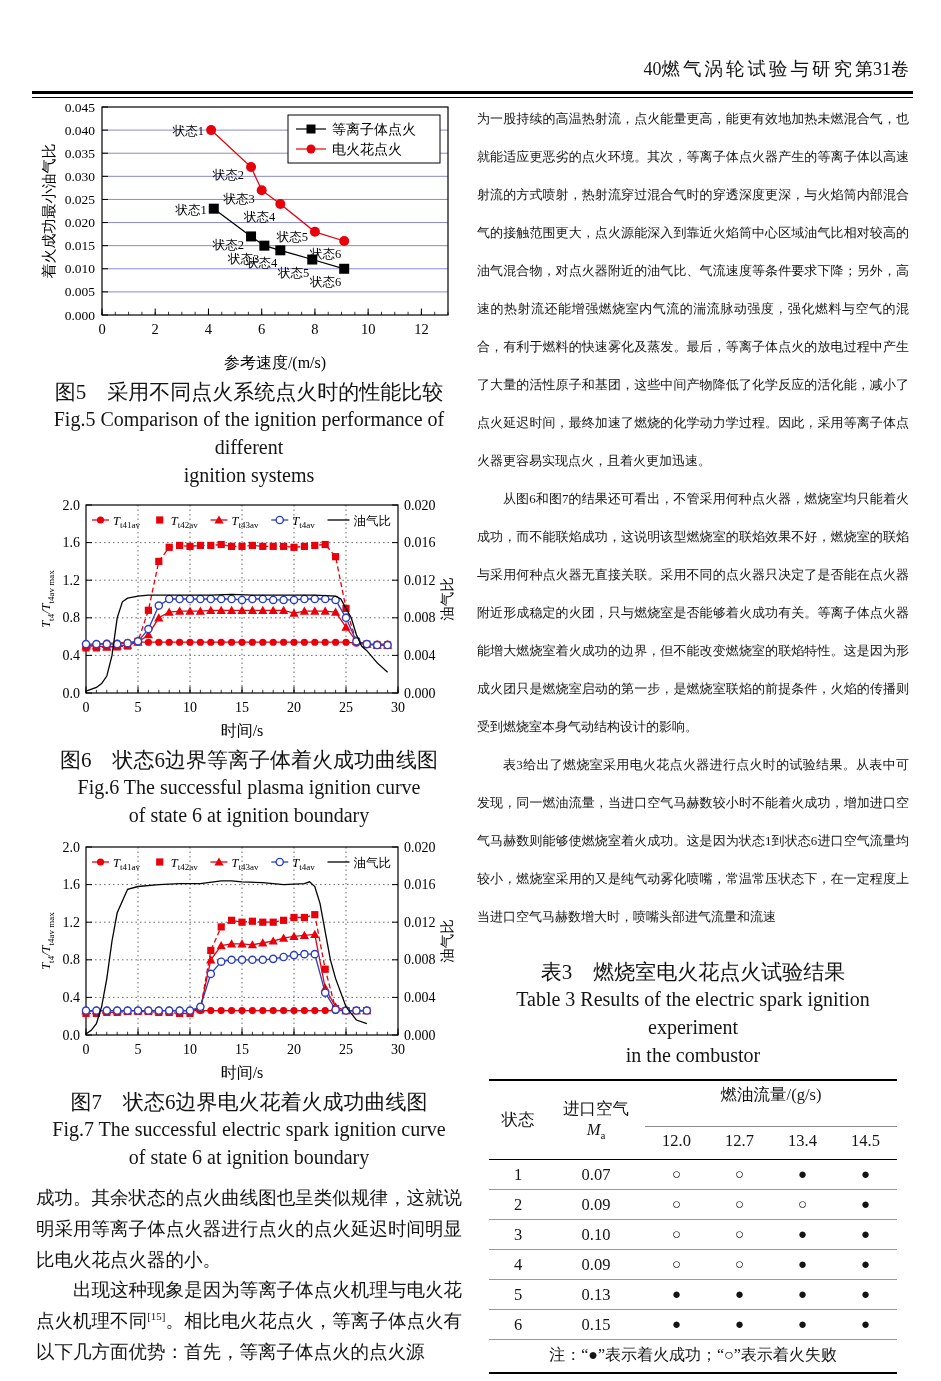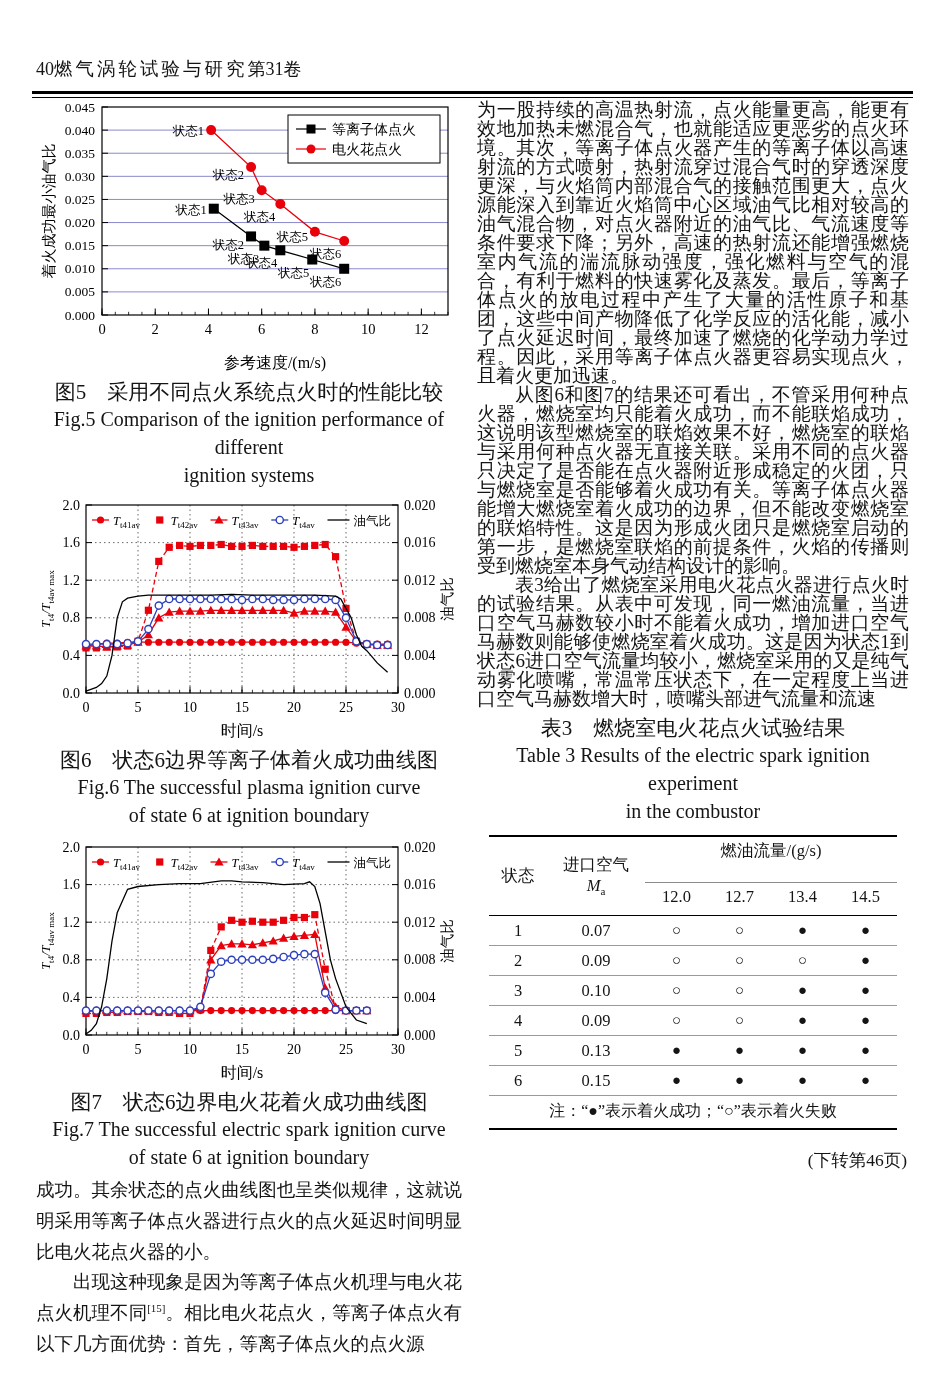--- a/index.html
+++ b/index.html
@@ -1,33 +1,33 @@
 <!DOCTYPE html>
 <html><head>
 <meta charset="utf-8">
 <style>
   *{margin:0;padding:0;box-sizing:border-box}
   html,body{background:#fff}
   body{width:941px;height:1381px;position:relative;font-family:"Liberation Serif","DejaVu Serif",serif;color:#141414}
-  .header{position:absolute;top:56px;left:36px;right:32px;display:flex;justify-content:flex-start;align-items:baseline;font-size:18px}
+  .header{position:absolute;top:56px;left:36px;right:32px;display:flex;justify-content:flex-end;align-items:baseline;font-size:18px}
   .header .jt{letter-spacing:3px;font-size:18.5px}
   .rule{position:absolute;top:91px;left:32px;right:28px;height:7px;border-top:3.2px solid #000;border-bottom:1.8px solid #000}
   .colL{position:absolute;left:36px;top:97px;width:426px}
   .colR{position:absolute;left:477px;top:100px;width:432px}
   .caption{text-align:center}
   .cap-cn{font-size:21px;line-height:25px;margin-top:5px}
   .cap-en{font-size:20px;line-height:28px}
-  .para{font-size:19px;line-height:19px;text-align:justify;text-justify:inter-character}
+  .para{font-size:13px;line-height:38px;text-align:justify;text-justify:inter-character}
   .paraL{font-size:18.5px;line-height:30.8px;text-align:justify;text-justify:inter-character}
   .indent{text-indent:2em}
-  .ltext{margin-top:4px}
+  .ltext{margin-top:12px}
   sup{font-size:11px;vertical-align:super;line-height:0}
   svg{display:block}
   svg text{font-family:"Liberation Serif","DejaVu Serif",serif;fill:#000}
-  .tblwrap{margin-top:8px}
+  .tblwrap{margin-top:24px}
   .t3{width:408px;margin:10px auto 0;border-collapse:collapse;font-size:16.5px;border-top:2.4px solid #000;border-bottom:2.4px solid #000}
   .t3 th,.t3 td{text-align:center;font-weight:normal;padding:3px 2px}
   .t3 .gh{border-bottom:1.2px solid #8a8a8a;padding-bottom:20px}
   .t3 thead tr.sub th{border-bottom:1.7px solid #000;padding:4px 2px 8px}
   .t3 thead th.span2{border-bottom:1.7px solid #000}
   .t3 tbody td{border-bottom:1.1px solid #9a9a9a;padding:4.5px 2px}
   .t3 .sym{font-size:15px}
   .t3 .note{font-size:16px;padding:5px 0 6px}
   .t3 sub{font-size:11px}
   .cont{font-size:17.5px;text-align:right;margin-top:18px;padding-right:2px}

